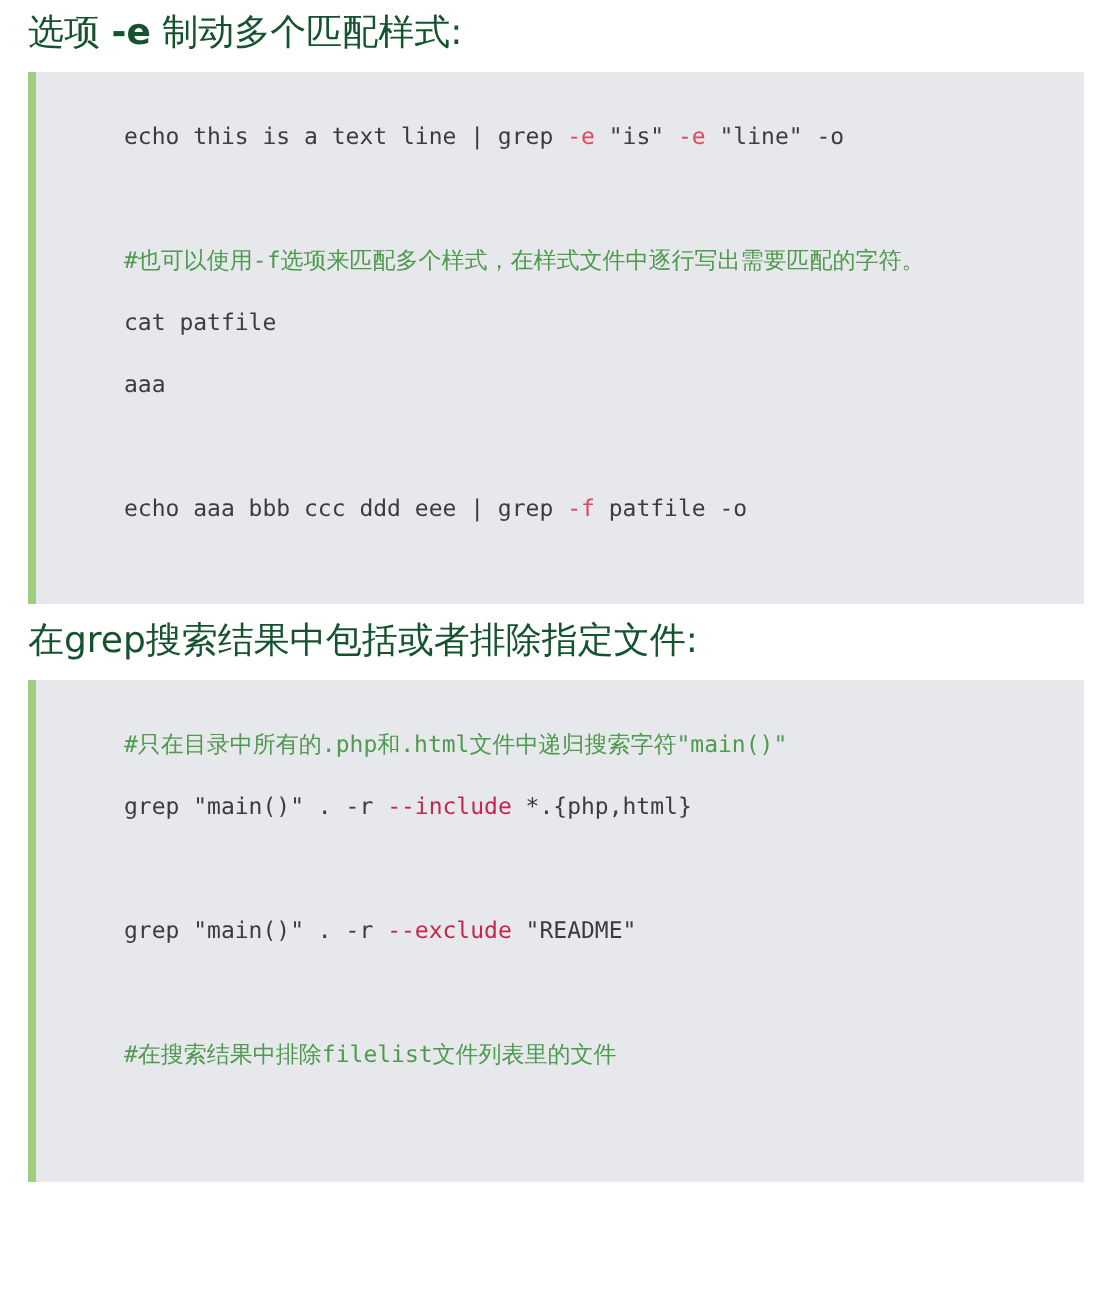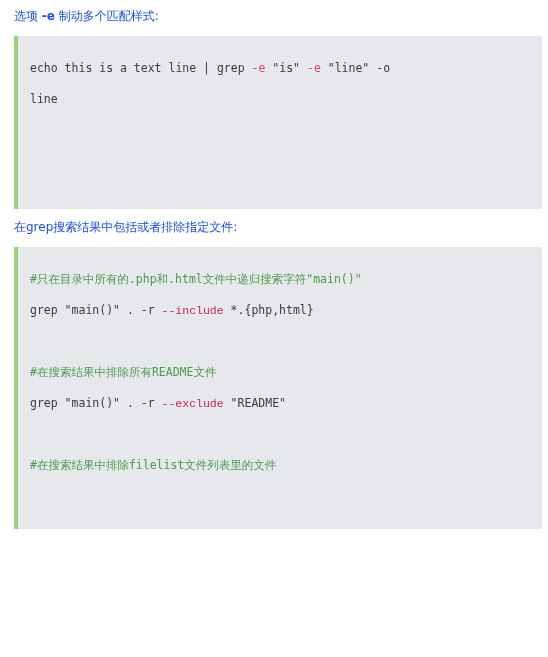--- a/index.html
+++ b/index.html
@@ -13,69 +13,71 @@
     height: 657px;
     overflow: hidden;
     font-family: "DejaVu Sans", "Liberation Sans", sans-serif;
     color: #2b2b2b;
   }
   .page {
     padding: 8px 6px 0 14px;
     box-sizing: border-box;
   }
   .para {
-    font-size: 12px;
+    font-size: 18px;
     line-height: 17px;
-    color: #1d4ed8;
+    color: #14532d;
     margin: 0 0 11px 0;
     letter-spacing: 0px;
   }
   .para .b { font-weight: bold; }
 
   .codeblock {
     background: #e6e8ec;
     border-left: 4px solid #9fcf7e;
     margin: 0 0 10px 0;
     padding: 9px 10px 9px 12px;
     box-sizing: border-box;
     font-family: "DejaVu Sans Mono", "Liberation Mono", monospace;
     font-size: 11.5px;
     line-height: 15.5px;
     color: #3c3c3c;
     white-space: pre-wrap;
     word-break: break-word;
     overflow: hidden;
   }
-  .codeblock .line { min-height: 15.5px; }
+  .codeblock .line { min-height: 15.5px; margin-left: 32px; }
   .codeblock .blank { height: 15.5px; }
   .cmt   { color: #4e9a4e; }
   .flag  { color: #e0475f; }
-  .kwd   { color: #c7254e; font-family: Liberation Mono, monospace; }
+  .kwd   { color: #c7254e; }
   .plain { color: #3c3c3c; }
 </style>
 </head>
 <body>
 
 <div class="page">
 
   <p class="para"><span>选项 </span><span class="b">-e</span><span> 制动多个匹配样式:</span></p>
 
   <div class="codeblock">
 <div class="line"><span class="plain">echo this is a text line | grep </span><span class="flag">-e</span><span class="plain"> "is" </span><span class="flag">-e</span><span class="plain"> "line" -o</span></div>
-<div class="line"><span class="plain">line</span></div>
 <div class="blank"></div>
+<div class="line"><span class="cmt">#也可以使用-f选项来匹配多个样式，在样式文件中逐行写出需要匹配的字符。</span></div>
+<div class="line"><span class="plain">cat patfile</span></div>
+<div class="line"><span class="plain">aaa</span></div>
 <div class="blank"></div>
+<div class="line"><span class="plain">echo aaa bbb ccc ddd eee | grep </span><span class="flag">-f</span><span class="plain"> patfile -o</span></div>
   </div>
 
   <p class="para">在grep搜索结果中包括或者排除指定文件:</p>
 
   <div class="codeblock">
 <div class="line"><span class="cmt">#只在目录中所有的.php和.html文件中递归搜索字符"main()"</span></div>
 <div class="line"><span class="plain">grep "main()" . -r </span><span class="kwd">--include</span><span class="plain"> *.{php,html}</span></div>
 <div class="blank"></div>
-<div class="line"><span class="cmt">#在搜索结果中排除所有README文件</span></div>
 <div class="line"><span class="plain">grep "main()" . -r </span><span class="kwd">--exclude</span><span class="plain"> "README"</span></div>
 <div class="blank"></div>
 <div class="line"><span class="cmt">#在搜索结果中排除filelist文件列表里的文件</span></div>
 
   </div>
 
 </div>
 
 </body></html>

